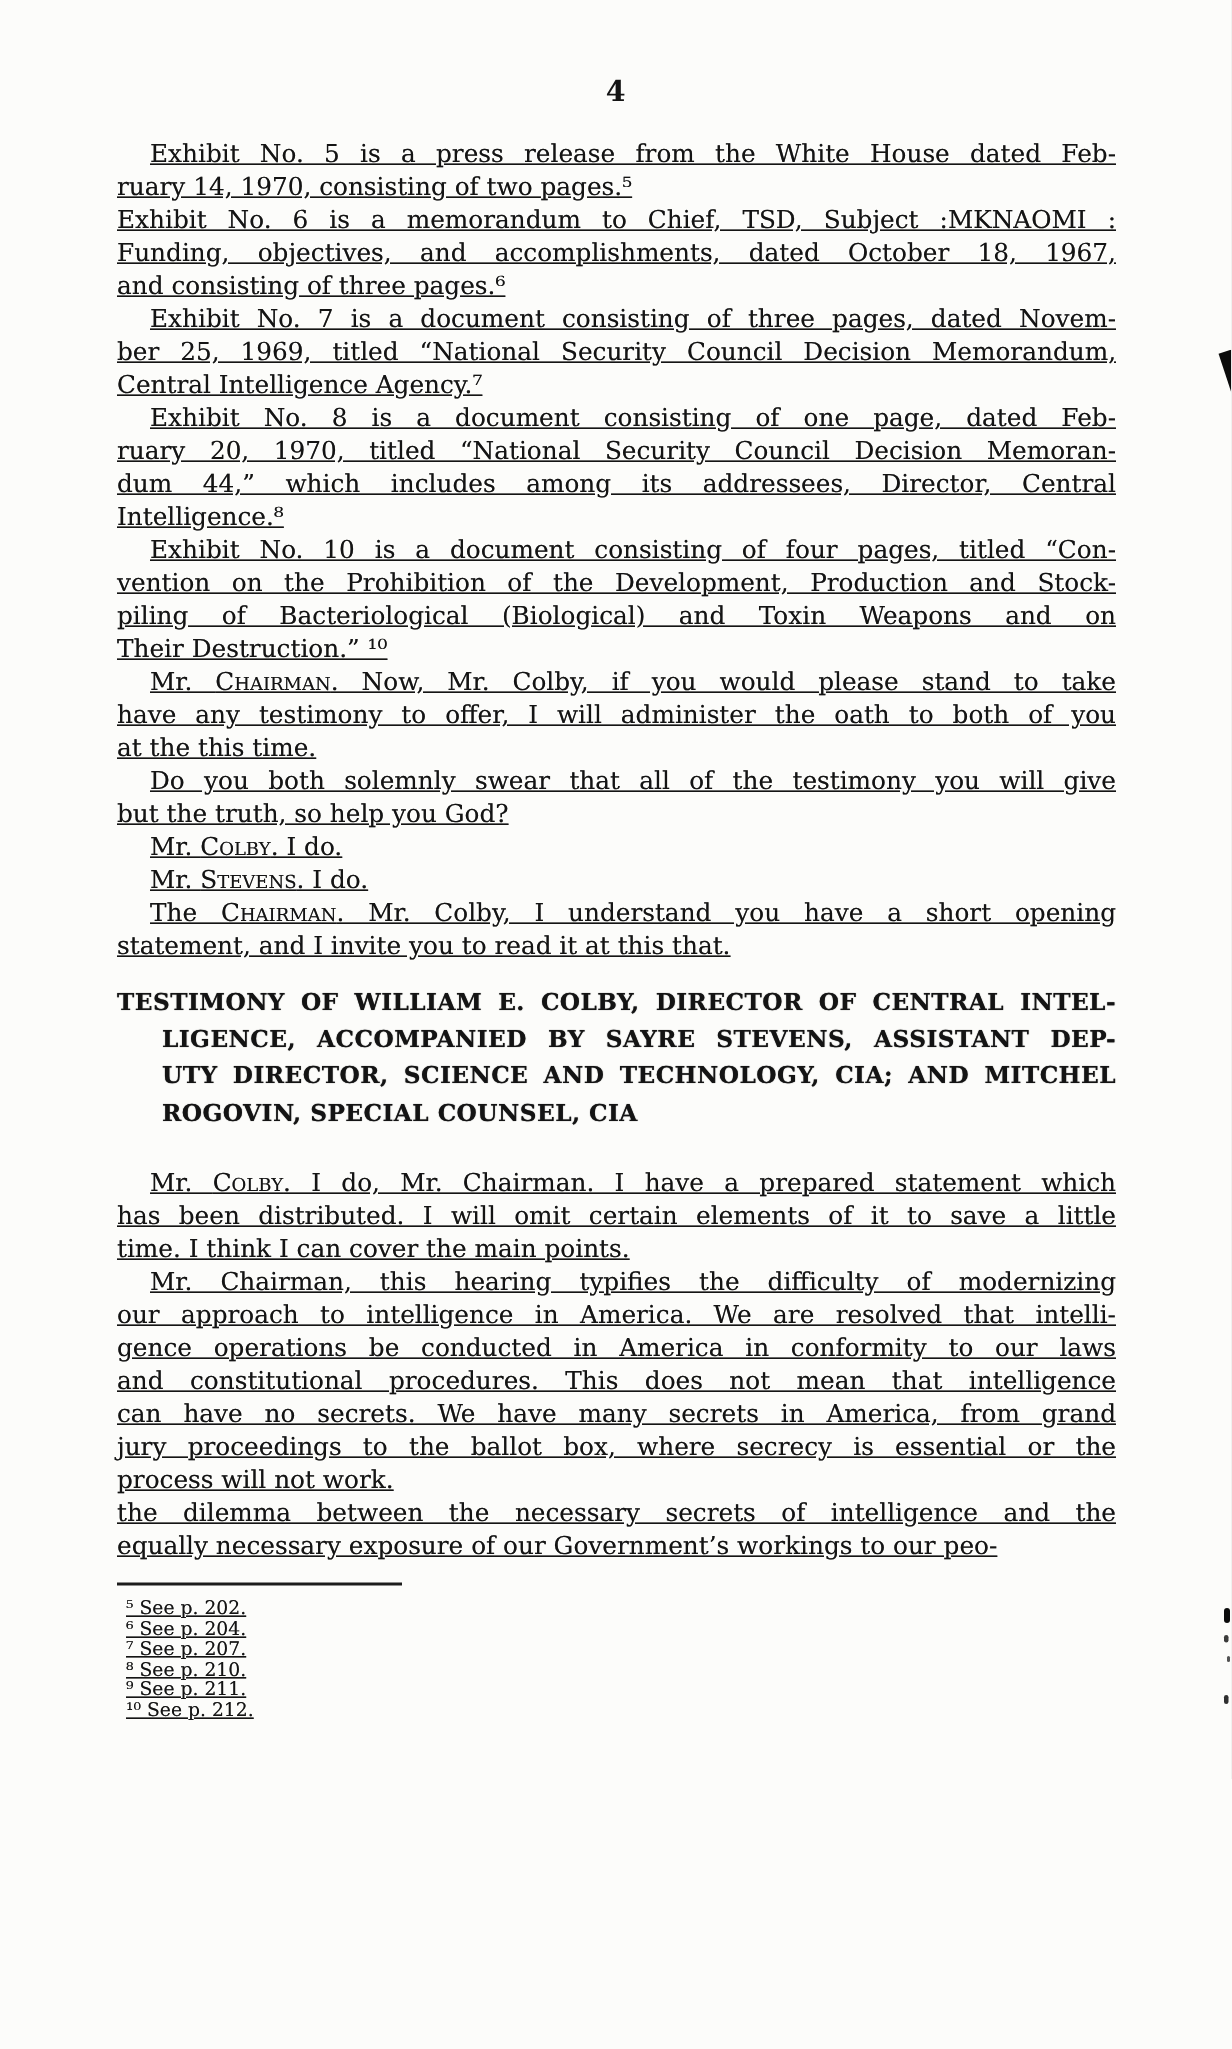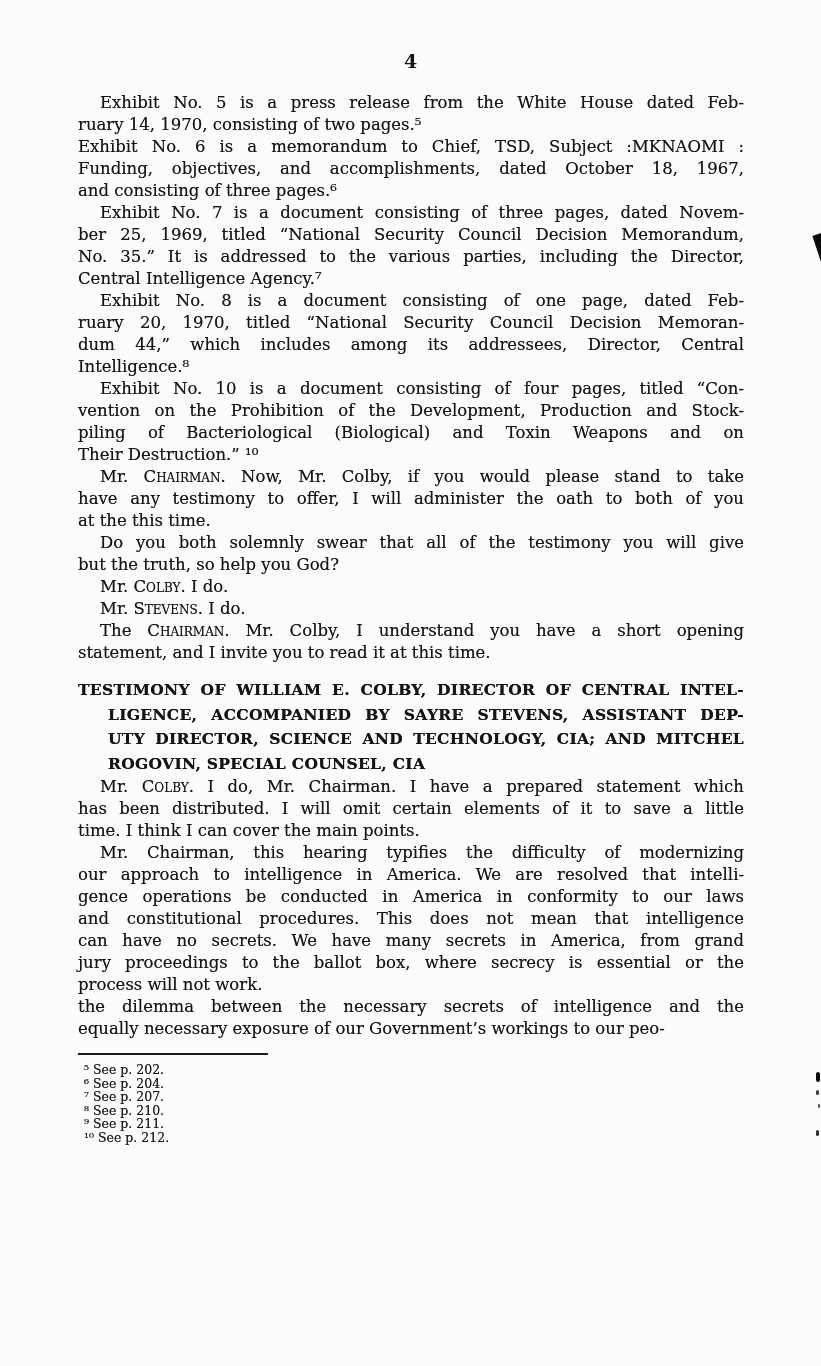--- a/index.html
+++ b/index.html
@@ -26,49 +26,49 @@
   .content {
     position: absolute;
     top: 92px;
     left: 78px;
     width: 666px;
     font-family: "DejaVu Serif", serif;
     font-size: 16.5px;
     line-height: 22px;
     text-shadow: 0 0 0.4px rgba(10,10,10,0.55);
   }
-  .para { margin: 0; }
+  .para { margin: 0; text-decoration: underline; }
   .line { text-align: left; }
   .line.just { text-align: justify; text-align-last: justify; -moz-text-align-last: justify; }
   .line.ind { text-indent: 22px; }
   .sc { font-variant: small-caps; margin-top: 32px; }
   .heading {
     margin-top: 14px;
-    margin-bottom: 0;
+    margin-bottom: 24px;
     font-weight: bold;
     font-size: 15.5px;
     line-height: 24.5px;
     letter-spacing: 0.3px;
     text-shadow: 0 0 0.6px rgba(10,10,10,0.8);
   }
   .hline { text-align: left; }
   .hline.just { text-align: justify; text-align-last: justify; -moz-text-align-last: justify; }
   .hline:not(:first-child) { padding-left: 30px; }
   .fnrule {
     width: 190px;
     height: 0;
     border-top: 2.5px solid #1c1c1c;
     margin: 13px 0 8px 0;
   }
   .footnotes {
     font-size: 12.5px;
     line-height: 13.5px;
     padding-left: 6px;
   }
-  .fnitem { white-space: nowrap; }
+  .fnitem { white-space: nowrap; text-decoration: underline; }
   
   .ink { position: absolute; background: #0b0b0b; }
   .ink-triangle {
     right: 0; top: 233px; width: 12px; height: 29px;
     clip-path: polygon(100% 0, 28% 10%, 100% 100%);
   }
   .speck1 { right: 1px; top: 1072px; width: 4px; height: 10px; border-radius: 2px; }
   .speck2 { right: 2px; top: 1090px; width: 3px; height: 5px; border-radius: 2px; opacity: .8; }
   .speck3 { right: 1px; top: 1104px; width: 2px; height: 4px; border-radius: 2px; opacity: .7; }
   .speck4 { right: 2px; top: 1130px; width: 3px; height: 6px; border-radius: 2px; opacity: .85; }
@@ -84,21 +84,20 @@
         <div class="line">ruary 14, 1970, consisting of two pages.⁵</div>
       </div>
       <div class="para">
         <div class="line just">Exhibit No. 6 is a memorandum to Chief, TSD, Subject :MKNAOMI :</div>
         <div class="line just">Funding, objectives, and accomplishments, dated October 18, 1967,</div>
         <div class="line">and consisting of three pages.⁶</div>
       </div>
       <div class="para">
         <div class="line just ind">Exhibit No. 7 is a document consisting of three pages, dated Novem-</div>
         <div class="line just">ber 25, 1969, titled “National Security Council Decision Memorandum,</div>
-        <div class="line just">No. 35.” It is addressed to the various parties, including the Director,</div>
         <div class="line">Central Intelligence Agency.⁷</div>
       </div>
       <div class="para">
         <div class="line just ind">Exhibit No. 8 is a document consisting of one page, dated Feb-</div>
         <div class="line just">ruary 20, 1970, titled “National Security Council Decision Memoran-</div>
         <div class="line just">dum 44,” which includes among its addressees, Director, Central</div>
         <div class="line">Intelligence.⁸</div>
       </div>
       <div class="para">
         <div class="line just ind">Exhibit No. 10 is a document consisting of four pages, titled “Con-</div>
@@ -116,21 +115,21 @@
         <div class="line">but the truth, so help you God?</div>
       </div>
       <div class="para">
         <div class="line ind"><span>Mr. </span><span class="sc">Colby</span><span>. I do.</span></div>
       </div>
       <div class="para">
         <div class="line ind"><span>Mr. </span><span class="sc">Stevens</span><span>. I do.</span></div>
       </div>
       <div class="para">
         <div class="line just ind"><span>The </span><span class="sc">Chairman</span><span>. Mr. Colby, I understand you have a short opening</span></div>
-        <div class="line">statement, and I invite you to read it at this time.</div>
+        <div class="line">statement, and I invite you to read it at this that.</div>
       </div>
       <div class="heading">
         <div class="hline just">TESTIMONY OF WILLIAM E. COLBY, DIRECTOR OF CENTRAL INTEL-</div>
         <div class="hline just">LIGENCE, ACCOMPANIED BY SAYRE STEVENS, ASSISTANT DEP-</div>
         <div class="hline just">UTY DIRECTOR, SCIENCE AND TECHNOLOGY, CIA; AND MITCHEL</div>
         <div class="hline">ROGOVIN, SPECIAL COUNSEL, CIA</div>
       </div>
       <div class="para">
         <div class="line just ind"><span>Mr. </span><span class="sc">Colby</span><span>. I do, Mr. Chairman. I have a prepared statement which</span></div>
         <div class="line just">has been distributed. I will omit certain elements of it to save a little</div>

